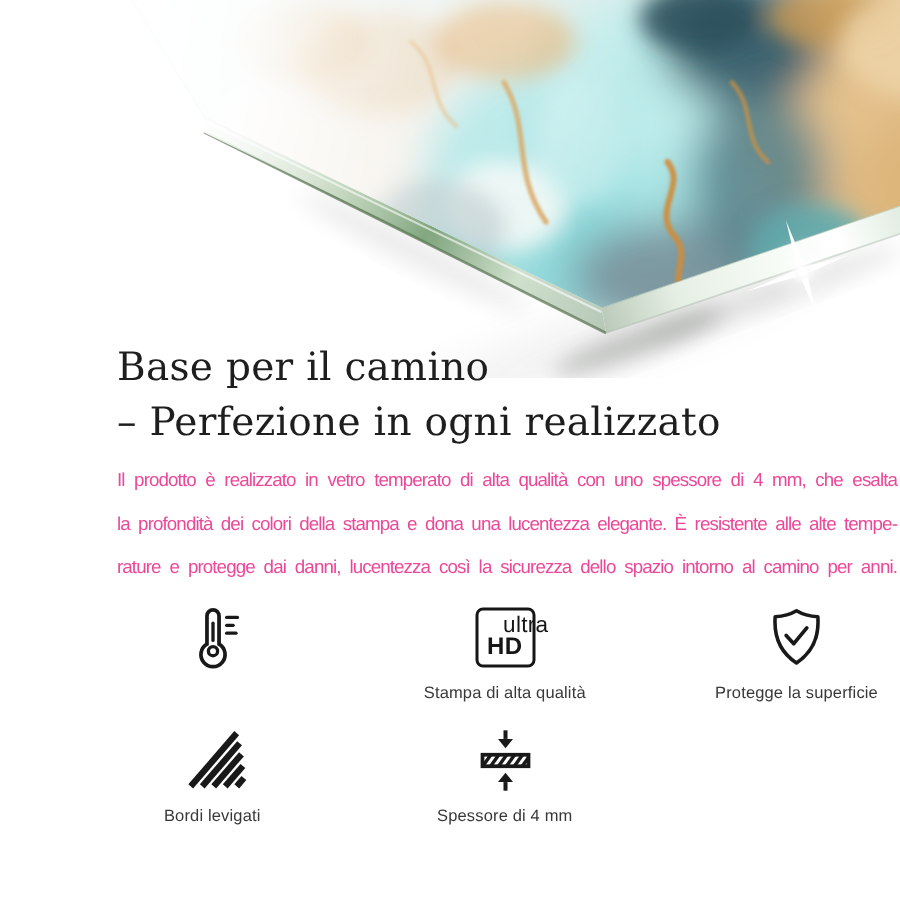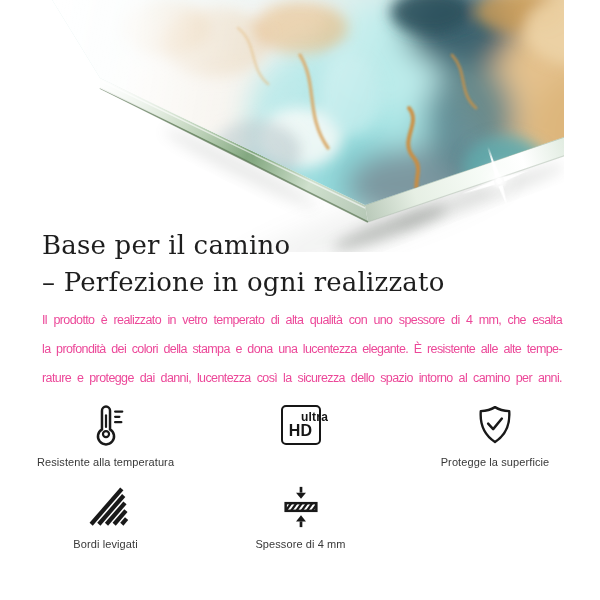--- a/index.html
+++ b/index.html
@@ -1,33 +1,33 @@
 <!DOCTYPE html>
 <html><head>
 <meta charset="utf-8">
 <style>
   html,body{margin:0;padding:0;background:#ffffff;}
   .page{position:relative;width:564px;height:600px;background:#ffffff;overflow:hidden;
-        font-family:"Liberation Sans",sans-serif;}
+        font-family:"Liberation Sans",sans-serif;margin-left:36px;}
   .hero{position:absolute;top:0;left:0;}
   .title{position:absolute;top:227px;left:42px;margin:0;font-family:"DejaVu Serif",serif;
          font-weight:400;font-size:26px;line-height:37px;color:#1e1e1e;letter-spacing:0.2px;}
   .title span{display:block;}
   .desc{position:absolute;top:306px;left:42px;width:520px;color:#ec4899;}
   .dline{margin:0;font-size:12.5px;line-height:29px;letter-spacing:-0.6px;
          text-align:justify;text-align-last:justify;}
   .features{position:absolute;top:400px;left:0;width:584px;padding-left:8px;
             display:grid;grid-template-columns:195px 195px 194px;grid-row-gap:12px;}
   .feature{display:flex;flex-direction:column;align-items:center;}
   .ficon{height:50px;display:flex;align-items:center;justify-content:center;}
   .flabel{margin-top:5px;font-size:11px;line-height:15px;color:#383838;letter-spacing:0.1px;
           text-align:center;white-space:nowrap;}
   .hdbox{width:40px;height:40px;box-sizing:border-box;border:2.8px solid #161616;border-radius:5px;
          display:flex;flex-direction:column;align-items:center;justify-content:center;color:#161616;}
-  .hdbox .u{font-size:12px;font-weight:700;line-height:1;letter-spacing:0.2px;padding-left:28px;}
+  .hdbox .u{font-size:15px;font-weight:400;line-height:1;letter-spacing:0.2px;padding-left:28px;}
   .hdbox .h{font-size:16px;font-weight:800;line-height:1.05;letter-spacing:0.2px;}
   .ico{stroke:#191919;fill:none;stroke-width:2.6;}
 </style>
 </head>
 <body>
 
 <div class="page">
 
   <svg class="hero" width="600" height="252" viewBox="0 0 600 252">
     <defs>
@@ -161,30 +161,30 @@
           <path class="ico" d="M19.8 28.6 L19.8 9 A4.2 4.2 0 0 1 28.2 9 L28.2 28.6 A8.4 8.4 0 1 1 19.8 28.6 Z"></path>
           <circle cx="24" cy="33.5" r="3.2" fill="none" stroke="#191919" stroke-width="2.3"></circle>
           <path d="M24 14 L24 26" stroke="#191919" stroke-width="2.3" stroke-linecap="round" fill="none"></path>
           <g stroke="#191919" stroke-width="2.3" stroke-linecap="round">
             <path d="M33.5 10 L41 10"></path>
               <path d="M33.5 15.5 L38 15.5"></path>
               <path d="M33.5 21 L40 21"></path>
           </g>
         </svg>
       </div>
-      <div class="flabel">Resistente alla temperatura</div>
     </div>
 
     <div class="feature">
       <div class="ficon">
         <div class="hdbox">
           <span class="u">ultra</span>
           <span class="h">HD</span>
         </div>
       </div>
+      <div class="flabel">Stampa di alta qualità</div>
     </div>
 
     <div class="feature">
       <div class="ficon">
         <svg width="44" height="44" viewBox="0 0 48 48">
           <path class="ico" stroke-linejoin="round" d="M24 4.5 C28.5 7.2 34.5 8.6 39.5 8.9 C40.3 19.5 38.5 33 24 42.5 C9.5 33 7.7 19.5 8.5 8.9 C13.5 8.6 19.5 7.2 24 4.5 Z"></path>
           <path d="M16.5 22.5 L22 28.5 L31.5 17" fill="none" stroke="#191919" stroke-width="2.7" stroke-linecap="round" stroke-linejoin="round"></path>
         </svg>
       </div>
       <div class="flabel">Protegge la superficie</div>

